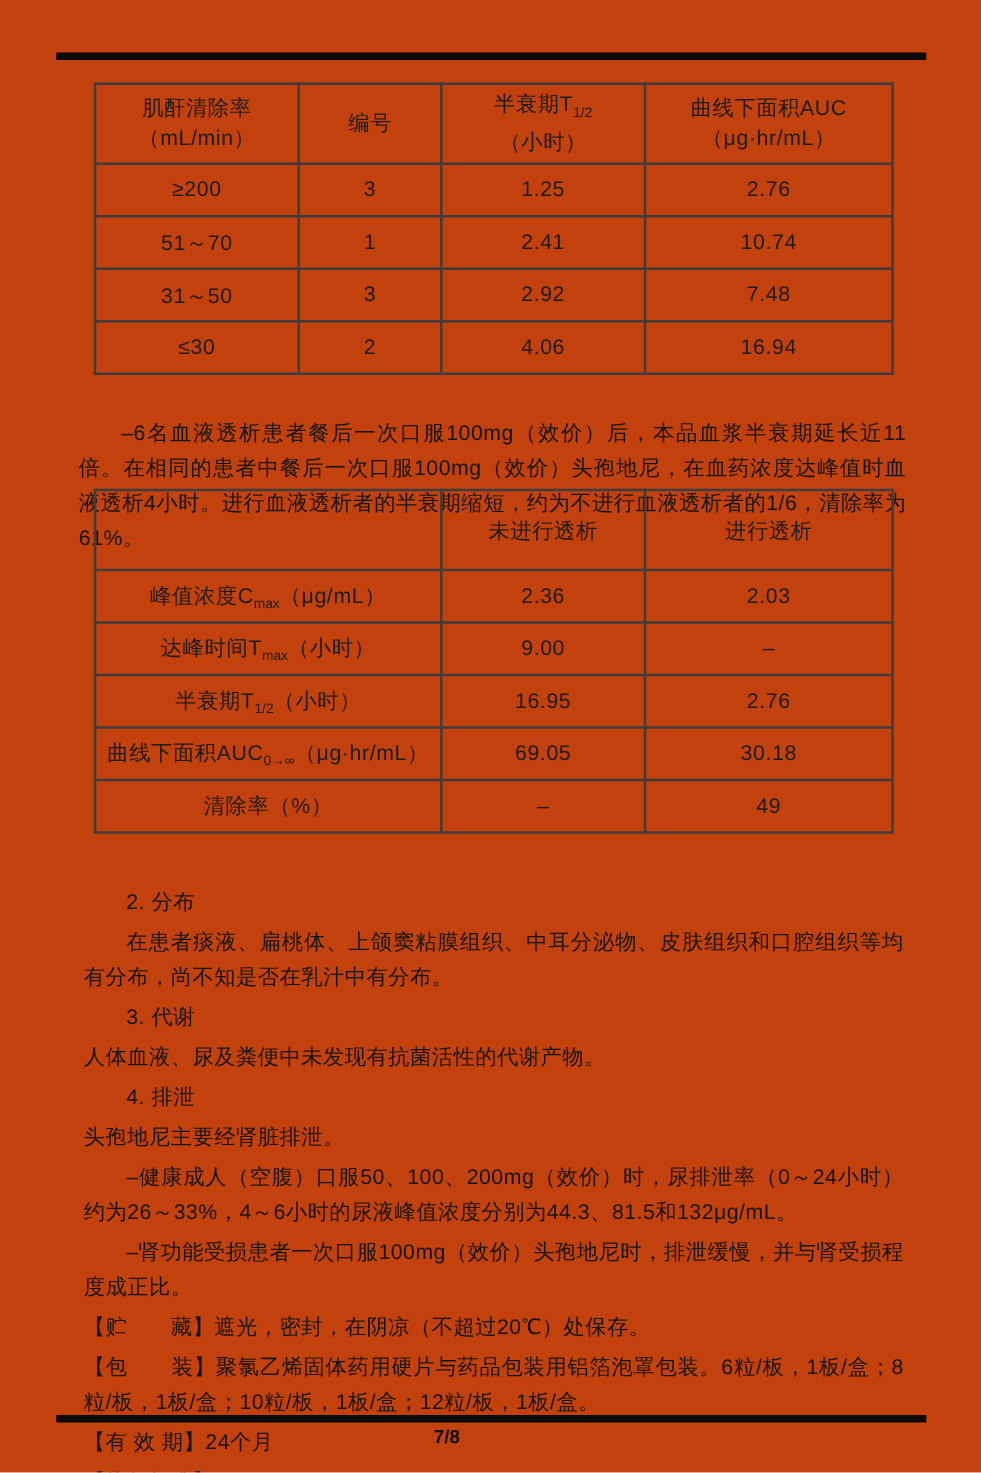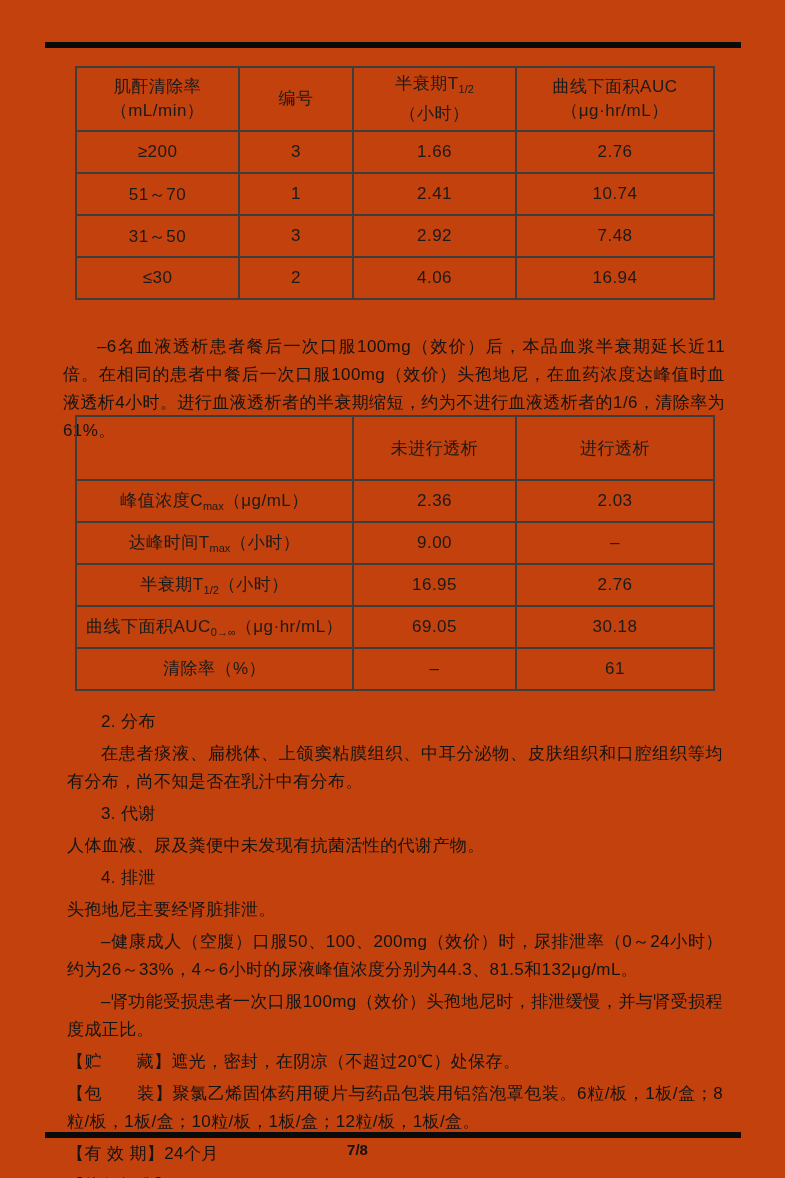--- a/index.html
+++ b/index.html
@@ -25,21 +25,21 @@
 
   table.datatable {
     position: absolute;
     left: 75px;
     border-collapse: collapse;
     table-layout: fixed;
     font-size: 17px;
     color: #1b1b1b;
   }
   table.t1 { top: 66px; }
-  table.t2 { top: 415px; }
+  table.t2 { top: 391px; }
   table.datatable td, table.datatable th {
     border: 2px solid #3d3d3d;
     text-align: center;
     vertical-align: middle;
     font-weight: normal;
     padding: 0 4px;
     letter-spacing: 0.5px;
   }
   table.t1 tr.hdr { height: 64px; }
   table.t1 tr.datarow { height: 42px; }
@@ -105,21 +105,21 @@
         <div class="hline">（小时）</div>
       </th>
       <th>
         <div class="hline">曲线下面积AUC</div>
         <div class="hline">（μg·hr/mL）</div>
       </th>
     </tr>
     <tr class="datarow">
       <td>≥200</td>
       <td>3</td>
-      <td>1.66</td>
+      <td>1.25</td>
       <td>2.76</td>
     </tr>
     <tr class="datarow">
       <td>51～70</td>
       <td>1</td>
       <td>2.41</td>
       <td>10.74</td>
     </tr>
     <tr class="datarow">
       <td>31～50</td>
@@ -166,21 +166,21 @@
       <td>2.76</td>
     </tr>
     <tr class="datarow">
       <td><span>曲线下面积AUC</span><sub>0→∞</sub><span>（μg·hr/mL）</span></td>
       <td>69.05</td>
       <td>30.18</td>
     </tr>
     <tr class="datarow">
       <td><span>清除率（%）</span><sub></sub><span></span></td>
       <td>–</td>
-      <td>61</td>
+      <td>49</td>
     </tr>
   </tbody>
     </table>
 
   <div class="sections">
     <p class="indent">2. 分布</p>
     <p class="indent">在患者痰液、扁桃体、上颌窦粘膜组织、中耳分泌物、皮肤组织和口腔组织等均有分布，尚不知是否在乳汁中有分布。</p>
     <p class="indent">3. 代谢</p>
     <p>人体血液、尿及粪便中未发现有抗菌活性的代谢产物。</p>
     <p class="indent">4. 排泄</p>

